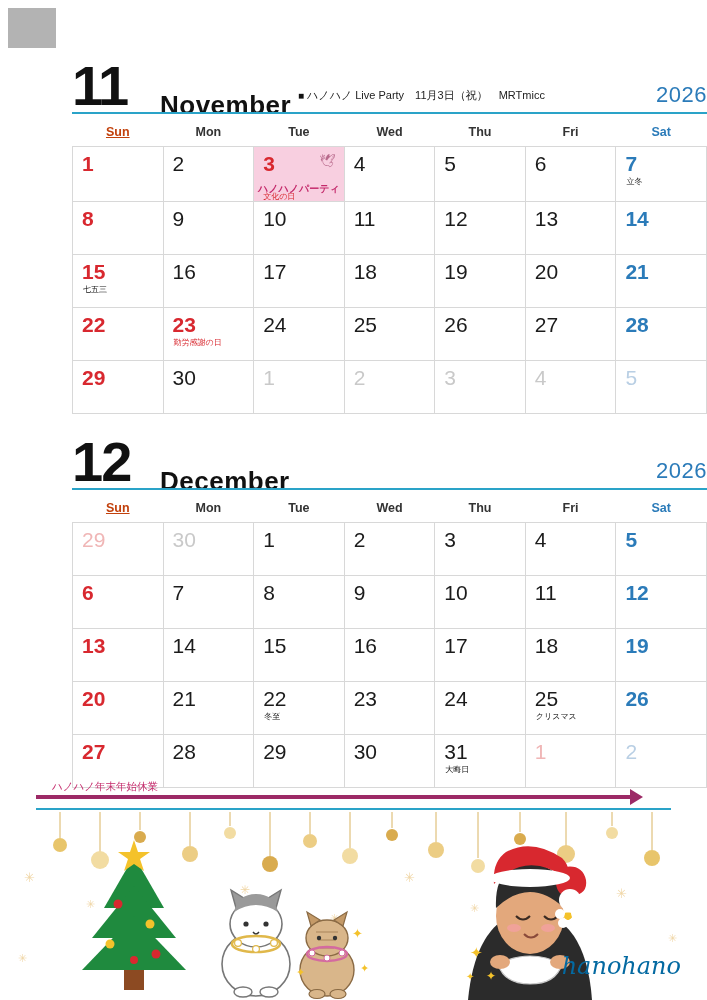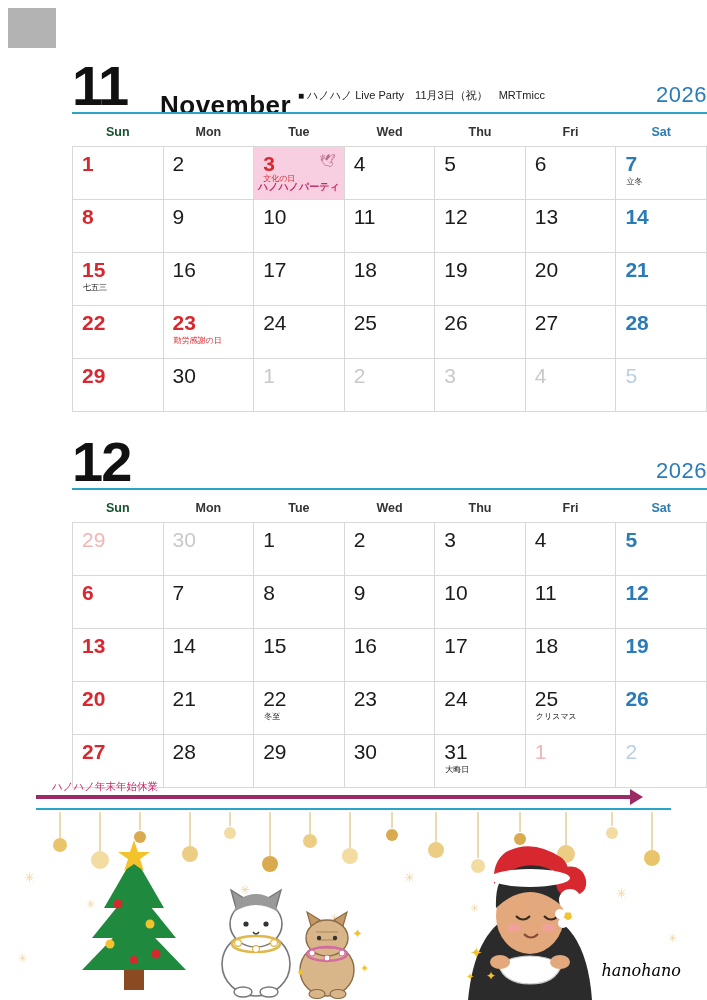--- a/index.html
+++ b/index.html
@@ -98,21 +98,21 @@
     width: 635px;
     table-layout: fixed;
   }
   table.cal th {
     font-size: 12.5px;
     font-weight: bold;
     padding: 7px 0 7px 0;
     text-align: center;
     border: none;
   }
-  th.sun { color: #14532d; }
+  th.sun { color: #c2410c; text-decoration: underline; }
   th.sat { color: #2b7bb9; }
   th.wd  { color: #333; }
 
   table.cal td {
     border: 1px solid #d8d8d8;
     height: 52px;
     vertical-align: top;
     padding: 0;
     position: relative;
   }
@@ -141,20 +141,21 @@
   
   td.hl {
     background: #f8cfe0;
   }
   td.hl .daynum { color: #d8282f; font-weight: bold; }
   .hl-note {
     font-size: 8px;
     color: #d8282f;
     padding-left: 9px;
     line-height: 9px;
+    margin-top: 18px;
   }
   .hl-event {
     position: absolute;
     left: 0;
     bottom: 5px;
     width: 100%;
     text-align: center;
     font-size: 10px;
     color: #c42a6b;
     font-weight: bold;
@@ -213,22 +214,22 @@
     width: 635px;
     height: 2px;
     background: #2aa3c8;
   }
   .brand {
     position: absolute;
     right: 26px;
     bottom: 20px;
     font-family: "DejaVu Serif", serif;
     font-style: italic;
-    font-size: 16px;
-    color: #000000;
+    font-size: 24px;
+    color: #0369a1;
   }
 </style>
 </head>
 <body>
 
 <div class="page">
 
   <div class="corner-tab"></div>
 
   <div class="month-block" id="nov-block">
@@ -377,20 +378,21 @@
               <div class="daynum d-mutedblue">5</div>
             </td>
           </tr>
         </tbody>
     </table>
   </div>
 
   <div class="month-block" id="dec-block">
     <div class="month-head">
       <div class="m-num">12</div>
+      <div class="m-name">December</div>
       <div class="m-year">2026</div>
       <div class="rule" style="top:50px;"></div>
     </div>
 
     <table class="cal">
       <thead>
         <tr>
           <th class="sun">Sun</th>
           <th class="wd">Mon</th>
           <th class="wd">Tue</th>

